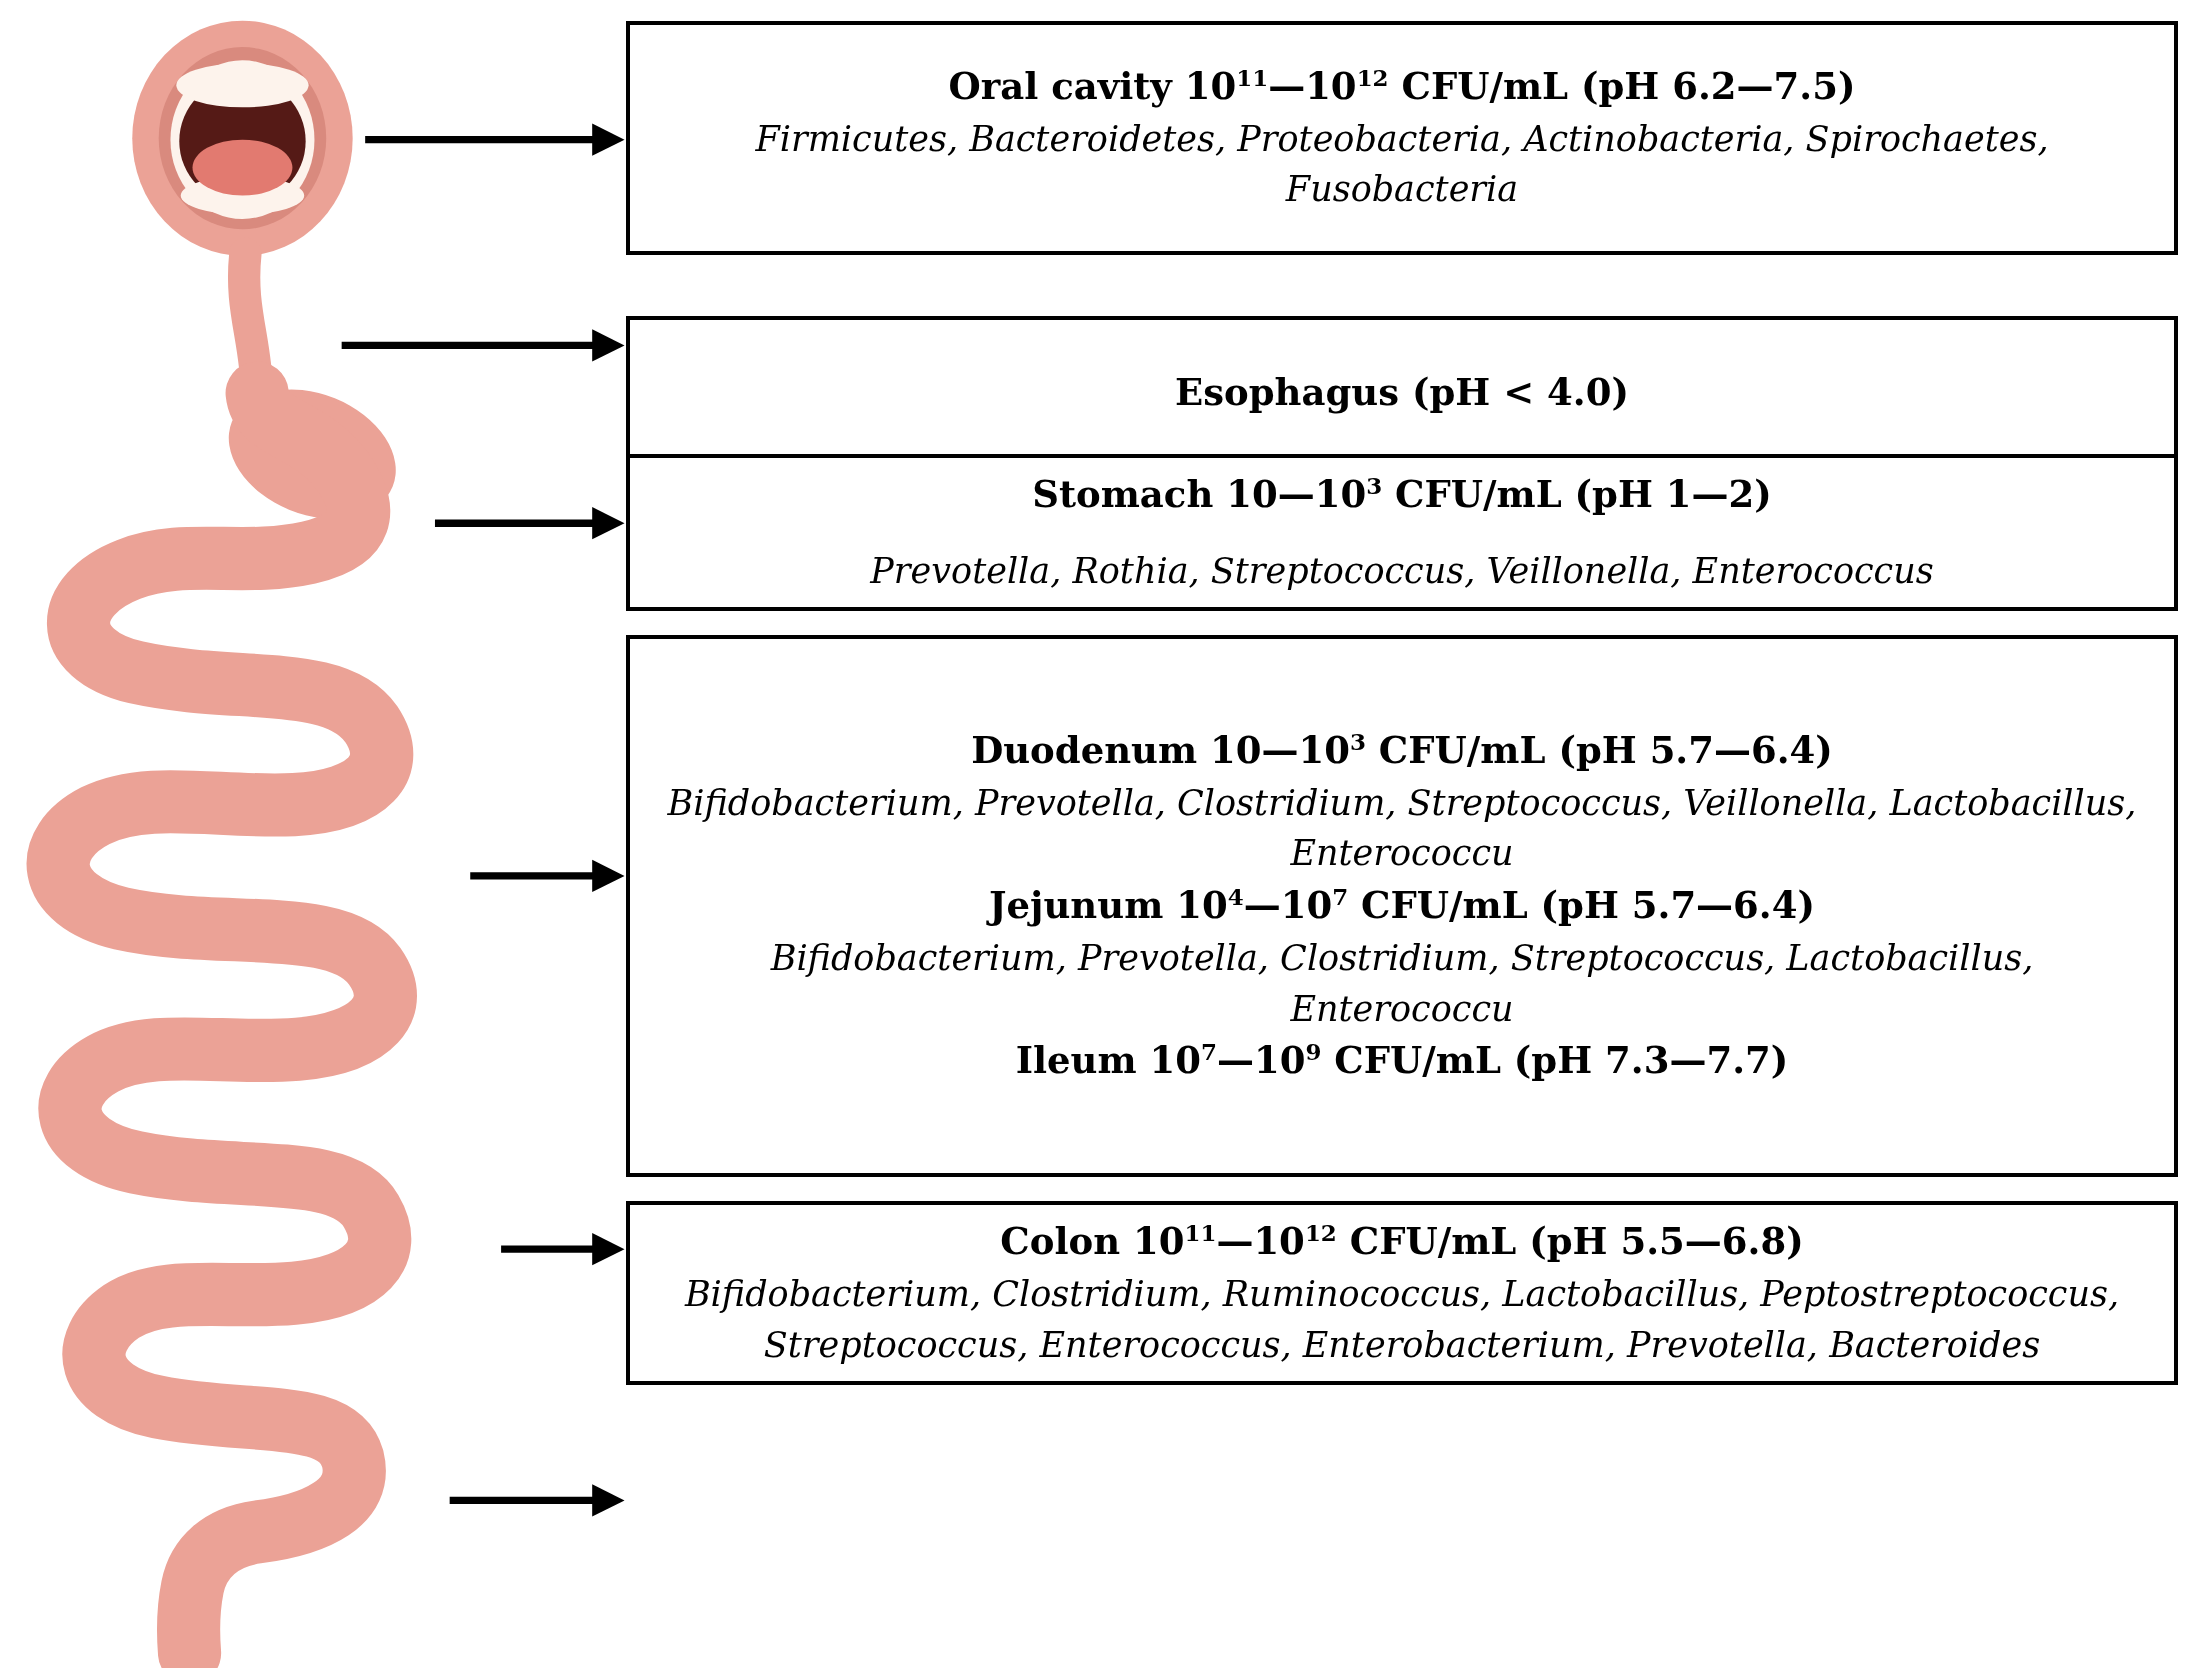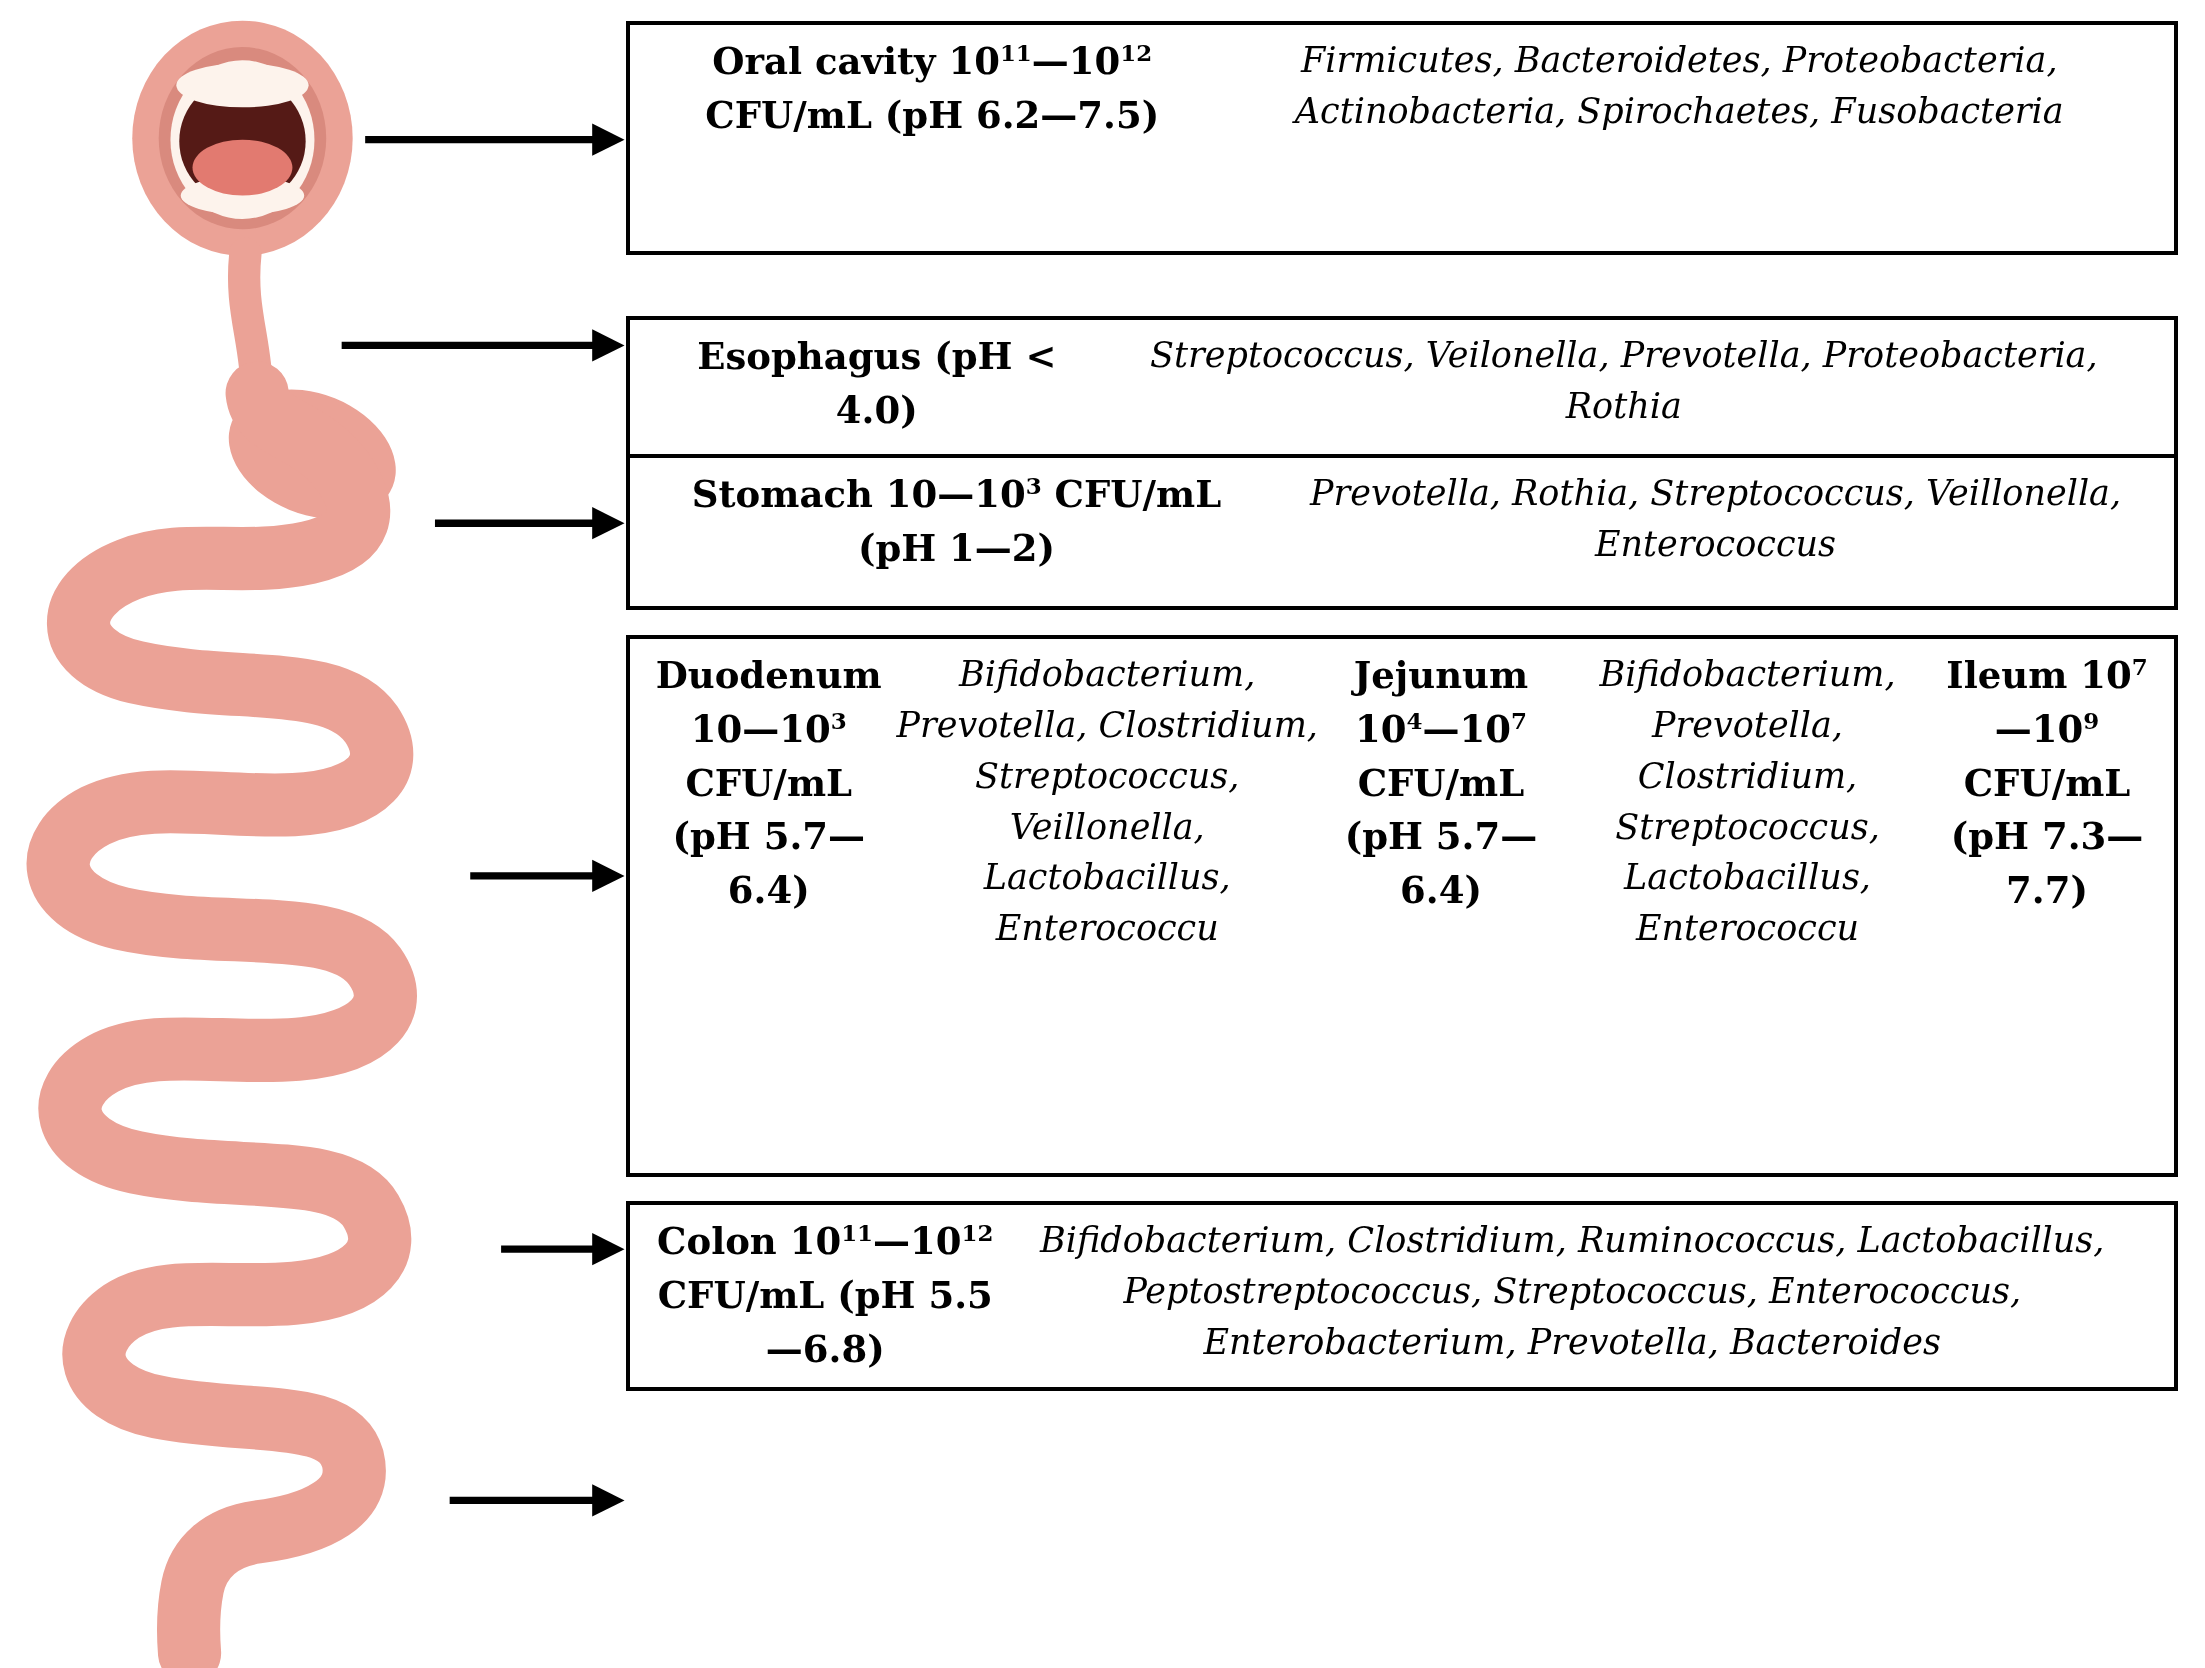--- a/index.html
+++ b/index.html
@@ -12,21 +12,21 @@
     color: var(--ink, #000);
   }
   .figure { position: absolute; inset: 0; }
   svg.tract { position: absolute; left: 0; top: 0; }
   .boxes { position: absolute; left: 626px; top: 0; width: 1552px; height: 1668px; }
   .box {
     position: absolute; left: 0; width: 1552px;
     border: 4.4px solid var(--ink, #000);
     background: #ffffff;
     box-sizing: border-box;
-    display: flex; flex-direction: row; justify-content: center;
+    display: flex; flex-direction: column; justify-content: center;
     padding: 10.3px 25px;
     text-align: center;
   }
   .box:nth-child(1) { top: 20.6px;   min-height: 234px; }
   .box:nth-child(2) { top: 276px;  min-height: 153px; margin-top: 40px; }
   .box:nth-child(3) { top: 454px;  min-height: 156px; gap: 24px; }
   .box:nth-child(4) { top: 635px;  min-height: 542px; }
   .box:nth-child(5) { top: 1201px; min-height: 156px; }
   .box:nth-child(6) { top: 1351px; min-height: 273px; gap: 28px; }
   .box-title   { font-weight: bold; font-size: 37px; line-height: 1.45; }
@@ -102,21 +102,20 @@
     </g>
   </svg>
 
   <div class="boxes">
       <div class="box">
         <div class="box-title">Oral cavity 10<sup>11</sup>—10<sup>12</sup> CFU/mL (pH 6.2—7.5)</div>
         <div class="box-species">Firmicutes, Bacteroidetes, Proteobacteria, Actinobacteria, Spirochaetes, Fusobacteria</div>
       </div>
       <div class="box">
         <div class="box-title">Esophagus (pH &lt; 4.0)</div>
-        <div class="box-species">Streptococcus, Veilonella, Prevotella, Proteobacteria, Rothia</div>
       </div>
       <div class="box">
         <div class="box-title">Stomach 10—10<sup>3</sup> CFU/mL (pH 1—2)</div>
         <div class="box-species">Prevotella, Rothia, Streptococcus, Veillonella, Enterococcus</div>
       </div>
       <div class="box">
         <div class="box-title">Duodenum 10—10<sup>3</sup> CFU/mL (pH 5.7—6.4)</div>
         <div class="box-species">Bifidobacterium, Prevotella, Clostridium, Streptococcus, Veillonella, Lactobacillus, Enterococcu</div>
         <div class="box-title">Jejunum 10<sup>4</sup>—10<sup>7</sup> CFU/mL (pH 5.7—6.4)</div>
         <div class="box-species">Bifidobacterium, Prevotella, Clostridium, Streptococcus, Lactobacillus, Enterococcu</div>

